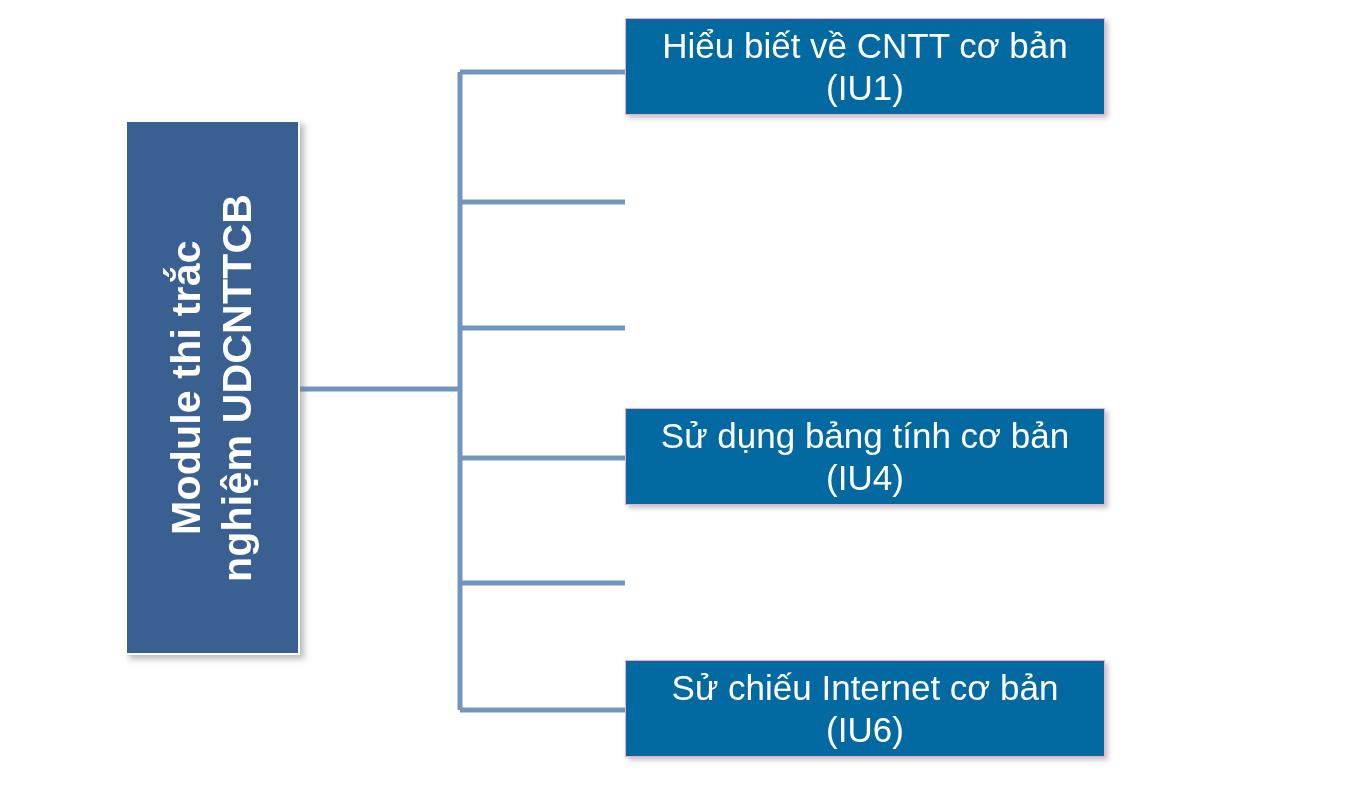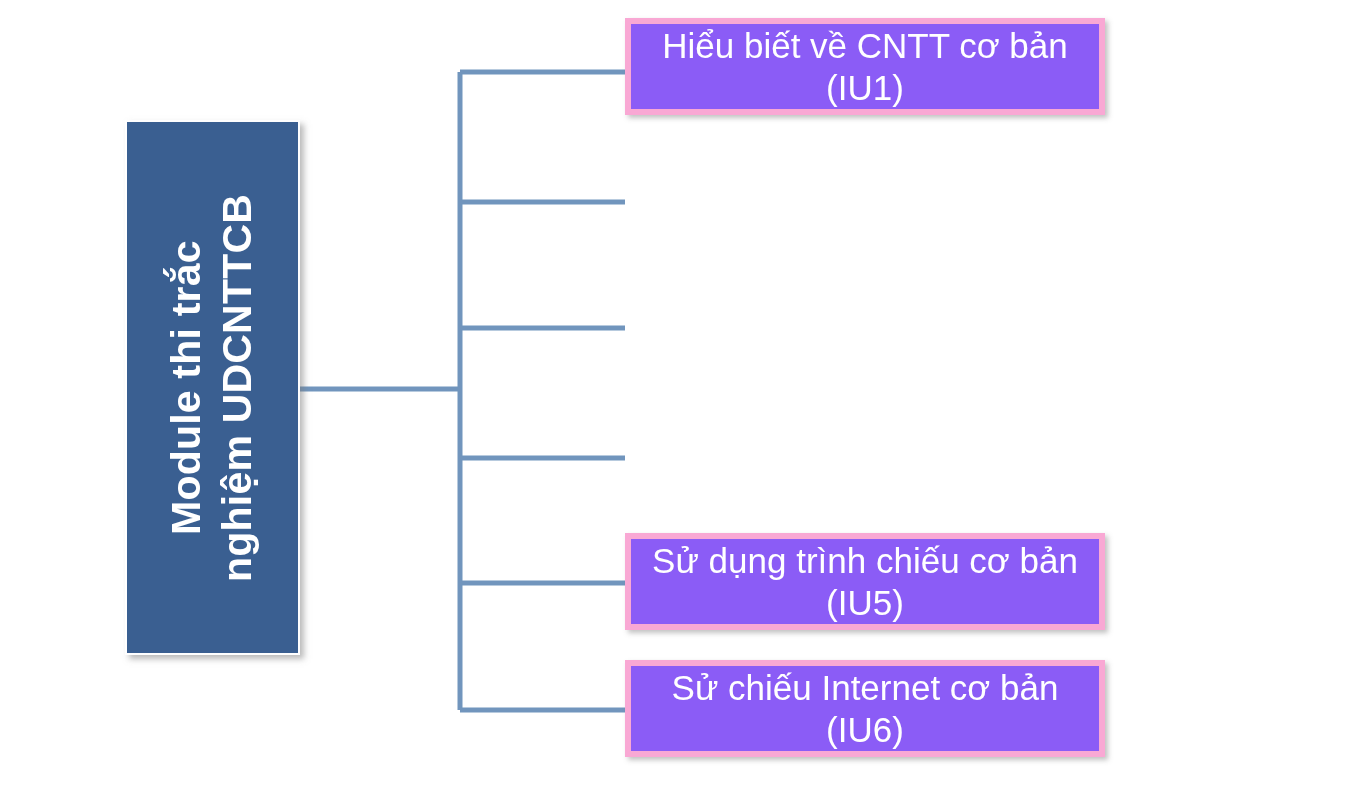--- a/index.html
+++ b/index.html
@@ -25,22 +25,22 @@
     left: 0;
     top: 0;
     width: 1350px;
     height: 796px;
   }
 
   
   .node {
     position: absolute;
     box-sizing: border-box;
-    background: #8b5cf6;
-    border: 6px solid #f9a8d4;
+    background: #0369a1;
+    border: 1px solid #f9a8d4;
     box-shadow: 3px 3px 5px rgba(120, 120, 120, 0.45);
     color: #ffffff;
     display: flex;
     align-items: center;
     justify-content: center;
     text-align: center;
     line-height: 1.18;
     -webkit-font-smoothing: antialiased;
   }
 
@@ -112,24 +112,24 @@
 nghiệm UDCNTTCB</span>
   </div>
 
   <div class="node leaf" id="leaf-1">
     <span class="label">Hiểu biết về CNTT cơ bản
 (IU1)</span>
   </div>
 
 
 
+  <div class="node leaf" id="leaf-4">
+    <span class="label">Sử dụng bảng tính cơ bản
+(IU4)</span>
+  </div>
 
-  <div class="node leaf" id="leaf-5">
-    <span class="label">Sử dụng trình chiếu cơ bản
-(IU5)</span>
-  </div>
 
   <div class="node leaf" id="leaf-6">
     <span class="label">Sử chiếu Internet cơ bản
 (IU6)</span>
   </div>
 
 </div>
 
 </body></html>

